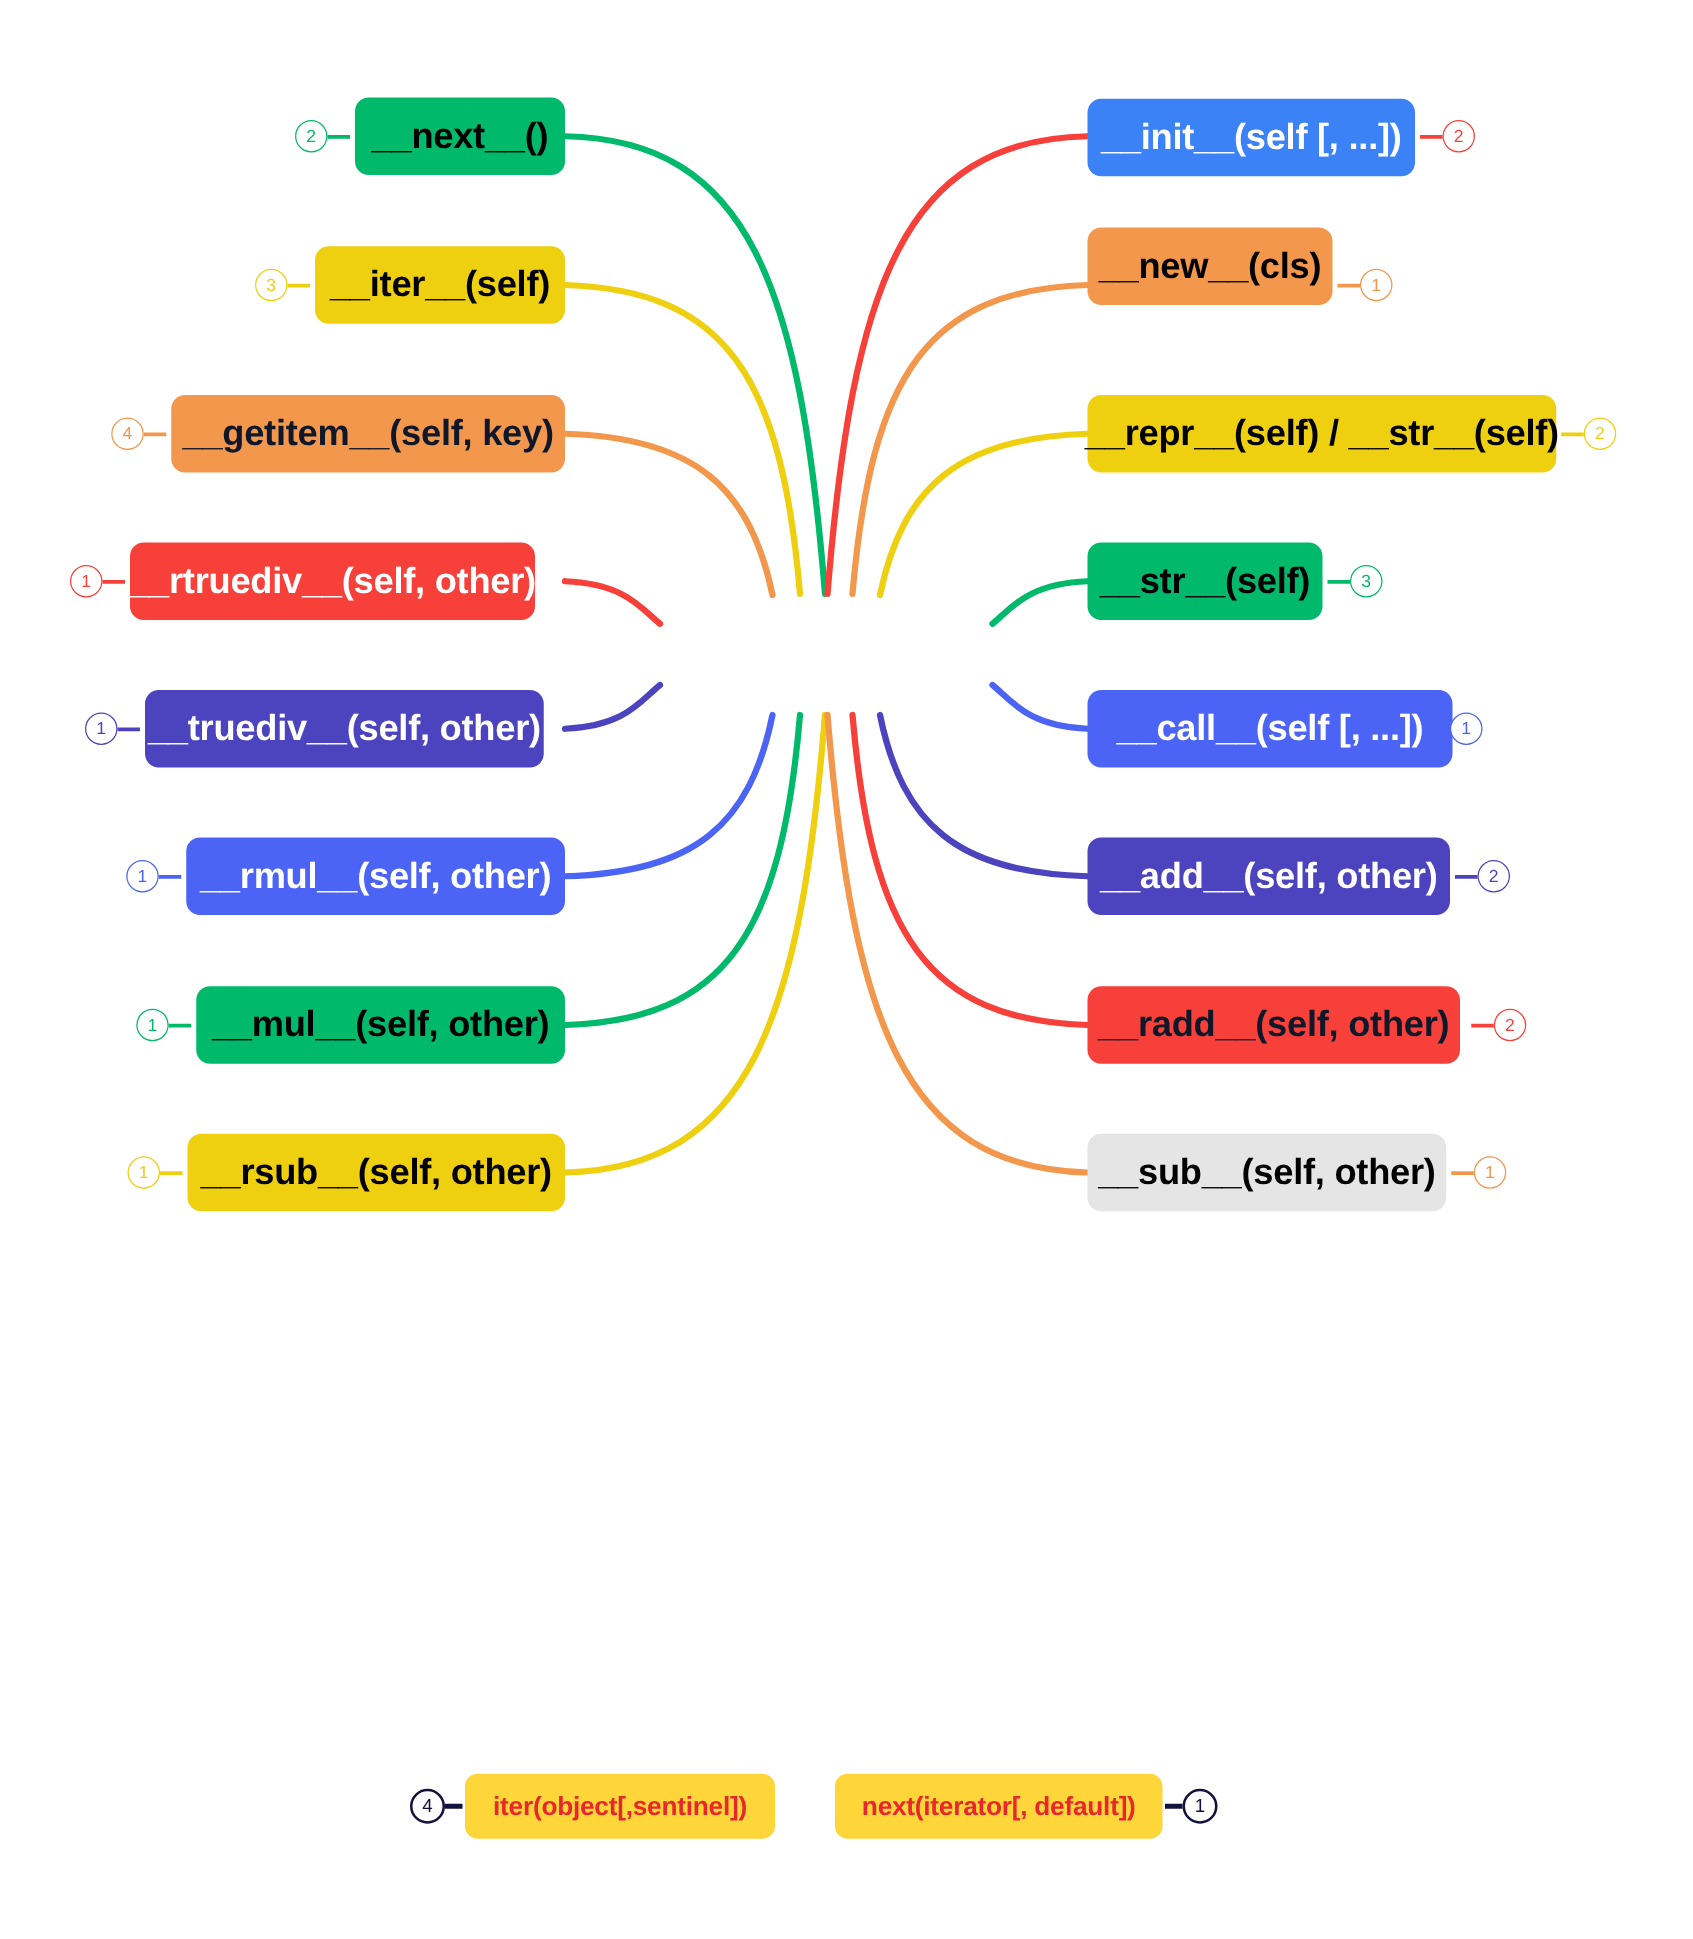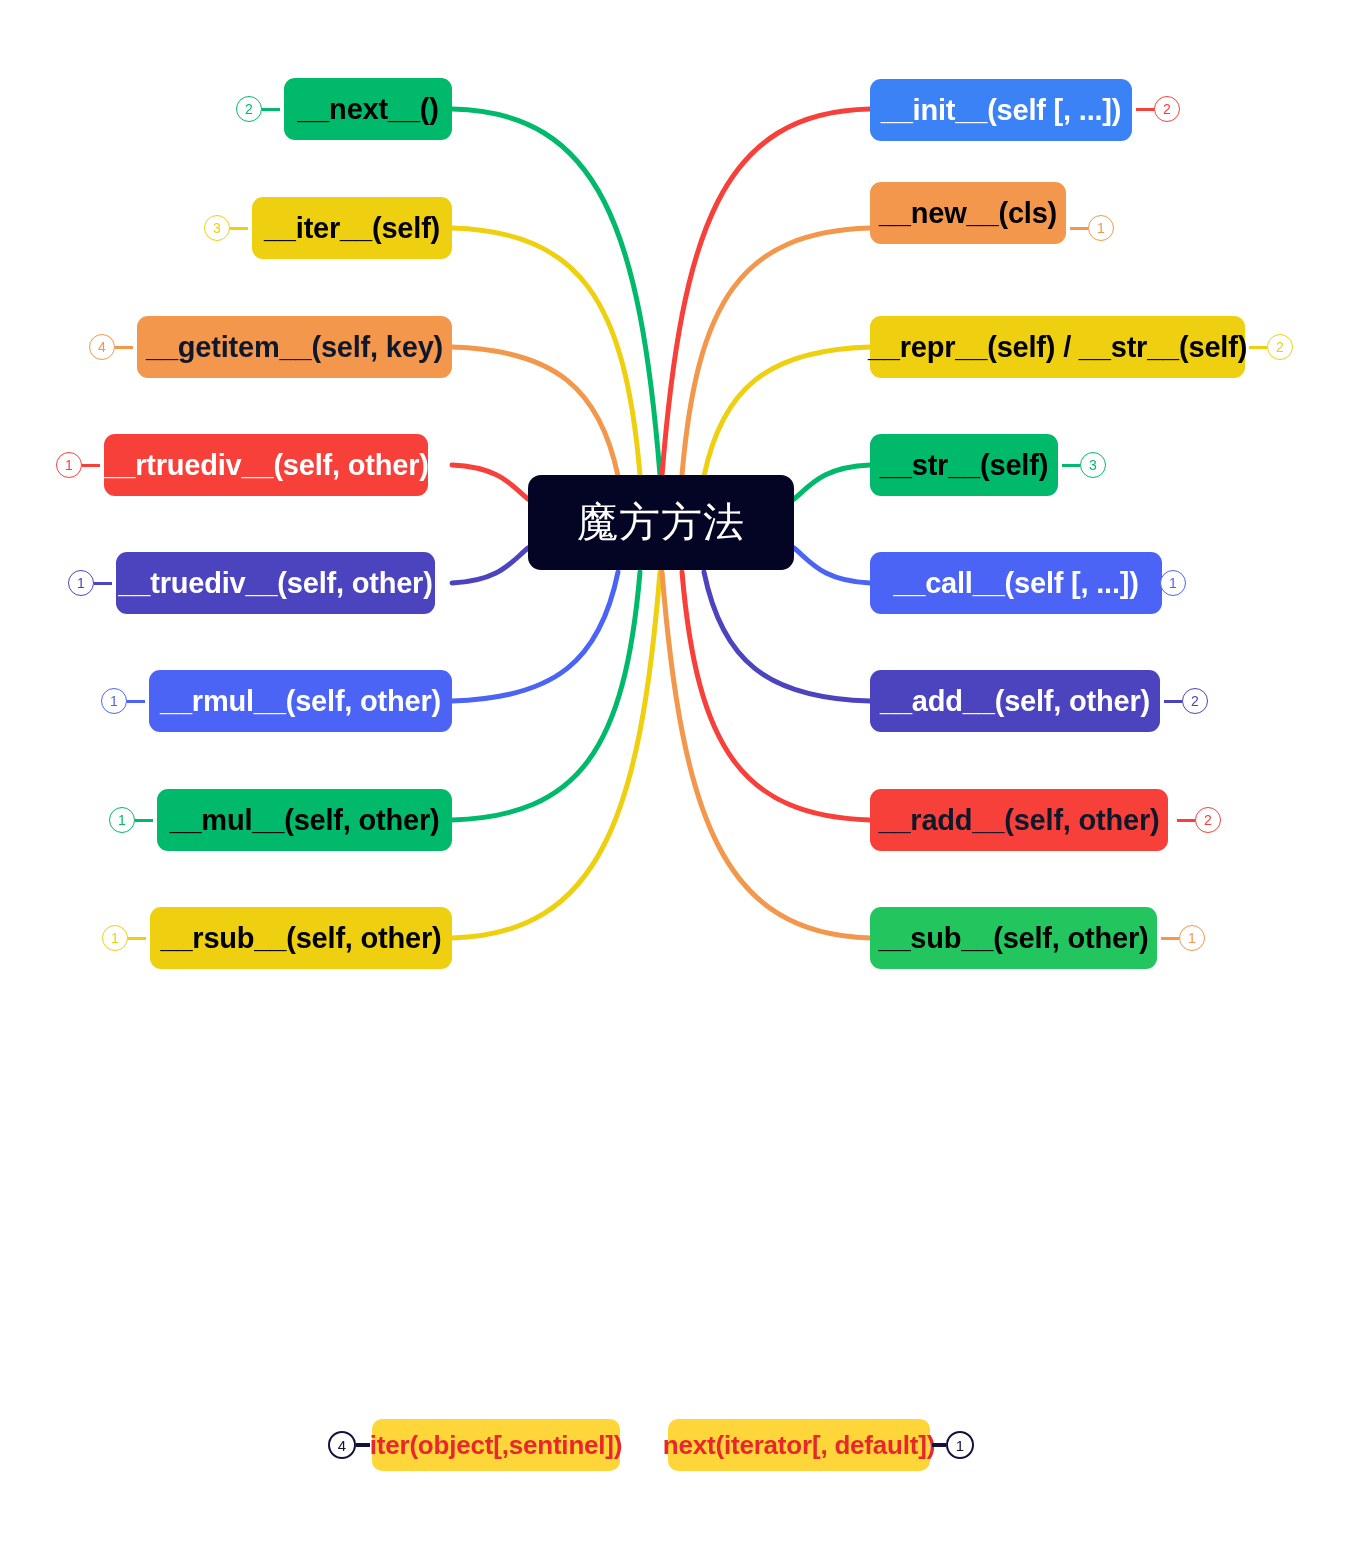--- a/index.html
+++ b/index.html
@@ -97,21 +97,21 @@
     position: absolute;
     z-index: 2;
     height: 3px;
     background: currentColor;
   }
 
   
   .loose {
     height: 52px;
     padding: 0 17px;
-    font-size: 26px;
+    font-size: 21px;
     font-weight: 700;
     border-radius: 10px;
     background: #FFD63A;
     color: #E8272C;
   }
   .badge.dark {
     width: 28px;
     height: 28px;
     border-width: 2px;
     font-size: 15px;
@@ -138,23 +138,20 @@
       <path stroke="#F2974B" d="M870,228 C742,232 697,300 682,475"></path>
       <path stroke="#EED010" d="M870,347 C766,350 722,390 704,476"></path>
       <path stroke="#00B96B" d="M870,465 C822,467 810,486 794,499"></path>
       <path stroke="#4C64F6" d="M870,583 C822,581 810,561 794,548"></path>
       <path stroke="#4B44BE" d="M870,701 C766,698 722,660 704,572"></path>
       <path stroke="#F7403A" d="M870,820 C742,816 697,748 682,572"></path>
       <path stroke="#F2974B" d="M870,938 C722,934 682,816 662,572"></path>
     </g>
   </svg>
 
-  <div class="node" id="root-node">
-    <span class="label">魔方方法</span>
-  </div>
 
   <div id="nodes-host">
       <div class="node branch" style="background: rgb(0, 185, 107); color: rgb(0, 0, 0); top: 78px; width: 168px; left: 284px;">
         <span class="label">__next__()</span>
       </div>
       <div class="stub" style="color: rgb(0, 185, 107); top: 107.5px; width: 18px; left: 262px;"></div>
       <div class="badge" style="color: rgb(0, 185, 107); top: 96px; left: 236px;">
         <span class="num">2</span>
       </div>
       <div class="node branch" style="background: rgb(238, 208, 16); color: rgb(0, 0, 0); top: 197px; width: 200px; left: 252px;">
@@ -248,21 +245,21 @@
       <div class="badge" style="color: rgb(75, 68, 190); top: 688px; left: 1182px;">
         <span class="num">2</span>
       </div>
       <div class="node branch" style="background: rgb(247, 64, 58); color: #0f172a; top: 789px; width: 298px; left: 870px;">
         <span class="label">__radd__(self, other)</span>
       </div>
       <div class="stub" style="color: rgb(247, 64, 58); top: 818.5px; width: 18px; left: 1177px;"></div>
       <div class="badge" style="color: rgb(247, 64, 58); top: 807px; left: 1195px;">
         <span class="num">2</span>
       </div>
-      <div class="node branch" style="background: #22c55e; color: rgb(0, 0, 0); top: 907px; width: 287px; left: 870px;">
+      <div class="node branch" style="background: #e5e5e5; color: rgb(0, 0, 0); top: 907px; width: 287px; left: 870px;">
         <span class="label">__sub__(self, other)</span>
       </div>
       <div class="stub" style="color: rgb(242, 151, 75); top: 936.5px; width: 18px; left: 1161px;"></div>
       <div class="badge" style="color: rgb(242, 151, 75); top: 925px; left: 1179px;">
         <span class="num">1</span>
       </div>
       <div class="node loose" style="background: rgb(255, 214, 58); color: rgb(232, 39, 44); left: 372px; top: 1419px; width: 248px;">
         <span class="label">iter(object[,sentinel])</span>
       </div>
       <div class="stub" style="color: rgb(18, 18, 60); top: 1443px; height: 4px; width: 14px; left: 356px;"></div>

